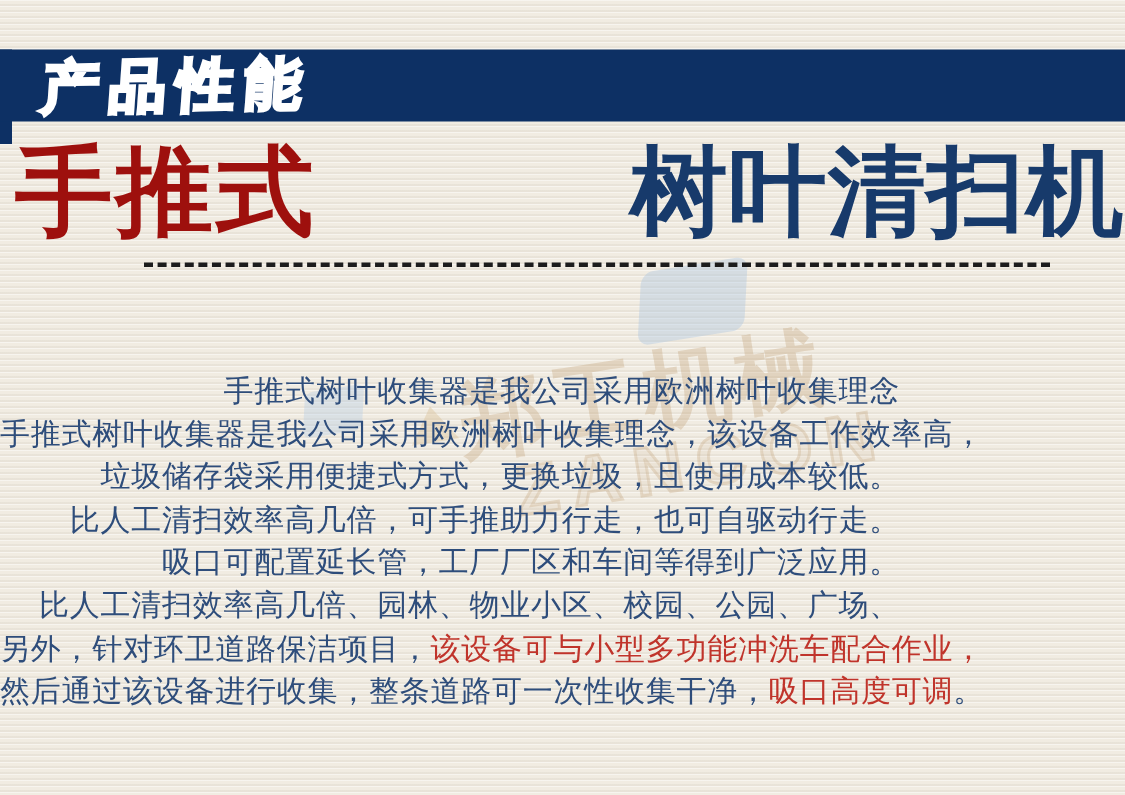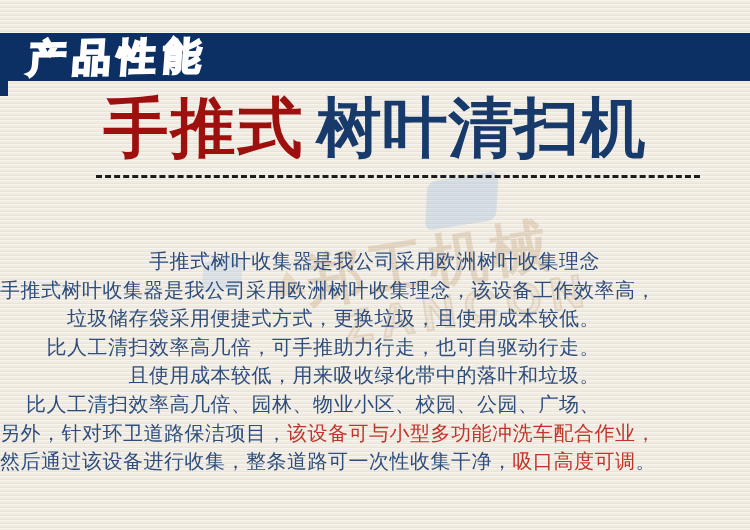--- a/index.html
+++ b/index.html
@@ -63,22 +63,22 @@
     position:absolute; left:150px; top:122px;
     font-size:46px; font-weight:bold; letter-spacing:9px;
     color:rgba(180,145,100,.25);
     -webkit-text-stroke:2px rgba(187,150,103,.7);
     white-space:nowrap;
   }
 
   
   .title-row {
     position:absolute; left:0; top:96px; width:750px; height:76px;
-    display:flex; justify-content:center; align-items:flex-end;
-    z-index:1; white-space:nowrap;
+    display:flex; justify-content:space-between; align-items:flex-end;
+    z-index:1; white-space:nowrap;padding-left:10px;
   }
   .title-highlight {
     font-size:65px; font-weight:bold; color:#9e100d;
     font-family:"Liberation Serif", serif;
     letter-spacing:2px;
   }
   .title-rest {
     font-size:65px; font-weight:bold; color:#173a6b;
     margin-left:12px; letter-spacing:1px;
   }
@@ -131,21 +131,21 @@
   <div class="line">
     <span class="seg-navy">手推式树叶收集器是我公司采用欧洲树叶收集理念，该设备工作效率高，</span>
   </div>
   <div class="line">
     <span class="seg-navy">垃圾储存袋采用便捷式方式，更换垃圾，且使用成本较低。</span>
   </div>
   <div class="line">
     <span class="seg-navy">比人工清扫效率高几倍，可手推助力行走，也可自驱动行走。</span>
   </div>
   <div class="line">
-    <span class="seg-navy">且使用成本较低，用来吸收绿化带中的落叶和垃圾。</span>
+    <span class="seg-navy">吸口可配置延长管，工厂厂区和车间等得到广泛应用。</span>
   </div>
   <div class="line">
     <span class="seg-navy">比人工清扫效率高几倍、园林、物业小区、校园、公园、广场、</span>
   </div>
   <div class="line">
     <span class="seg-navy">另外，针对环卫道路保洁项目，</span><span class="seg-red">该设备可与小型多功能冲洗车配合作业，</span>
   </div>
   <div class="line">
     <span class="seg-navy">然后通过该设备进行收集，整条道路可一次性收集干净，</span><span class="seg-red">吸口高度可调</span><span class="seg-navy">。</span>
   </div>

